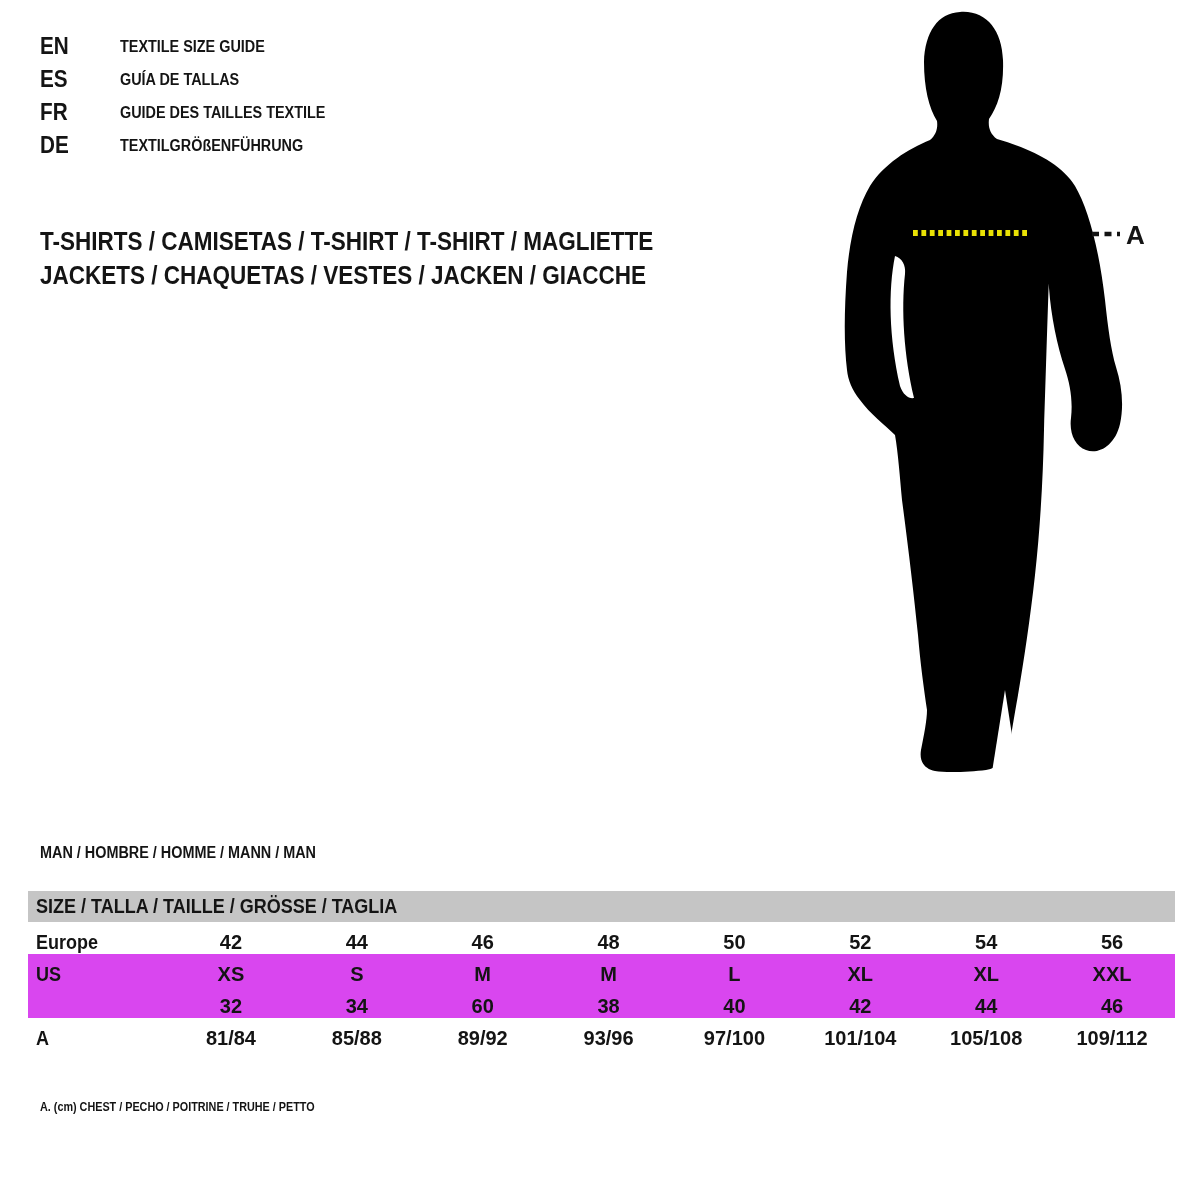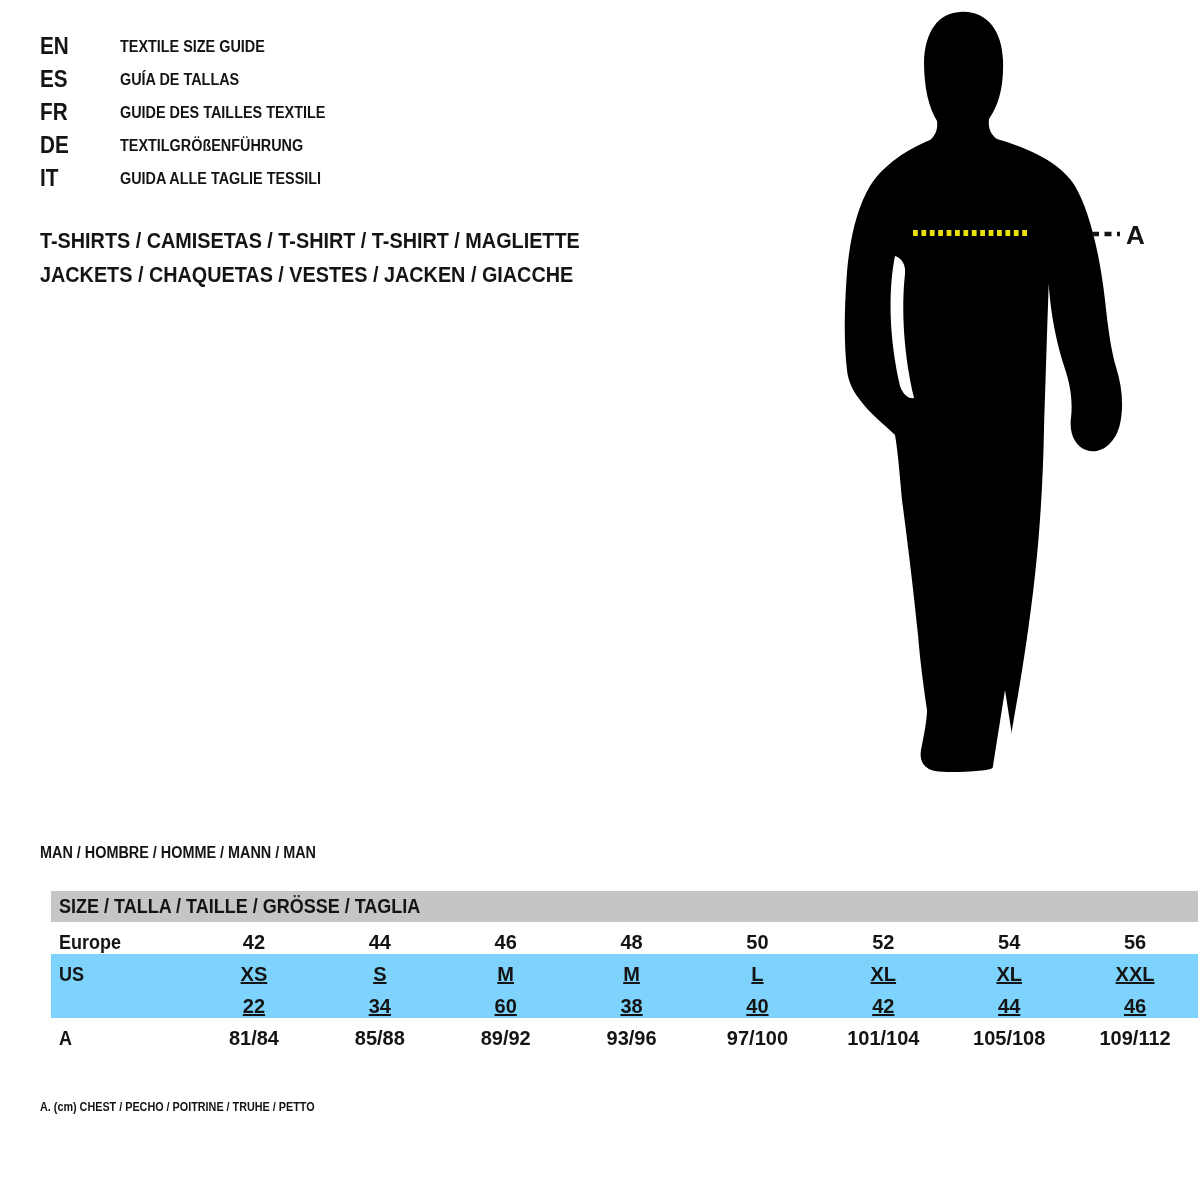--- a/index.html
+++ b/index.html
@@ -10,37 +10,37 @@
   
   .cx { display:inline-block; transform:scaleX(0.9); transform-origin:0 50%; white-space:nowrap; }
 
   
   .lang-block { position:absolute; left:40px; top:30px; }
   .lang-row { display:flex; height:33px; align-items:center; }
   .lang-code { width:80px; font-weight:bold; font-size:23px; }
   .lang-label { font-weight:bold; font-size:16px; }
 
   
-  .cat-block { position:absolute; left:40px; top:224px; font-weight:bold; font-size:22px; line-height:34px; }
+  .cat-block { position:absolute; left:40px; top:224px; font-weight:bold; font-size:25px; line-height:34px; }
 
   
   .figure-svg { position:absolute; left:840px; top:0; width:320px; height:790px; }
   .figure-svg text { font-family:"Liberation Sans", sans-serif; font-weight:bold; font-size:26px; fill:#141414; }
 
   
   .section-title { position:absolute; left:40px; top:844px; font-size:16px; font-weight:bold; }
 
   
-  .size-table { position:absolute; left:51px; top:891px; width:1147px; }
+  .size-table { position:absolute; left:28px; top:891px; width:1147px; }
   .t-header {
     height:31px; background:#c5c5c5; display:flex; align-items:center;
     padding-left:8px; box-sizing:border-box; font-size:20px; font-weight:bold;
   }
   .t-row { display:flex; height:32px; align-items:flex-end; font-size:20px; font-weight:bold; }
-  .t-row.stripe { background:#7dd3fc;text-decoration:underline; }
+  .t-row.stripe { background:#d946ef; }
   .t-label { width:140px; padding-left:8px; box-sizing:border-box; }
   .t-cell { flex:1; text-align:center; }
 
   
   .footnote { position:absolute; left:40px; top:1100px; font-size:12px; font-weight:bold; }
 </style>
 </head>
 <body>
 
 <div class="canvas">
@@ -54,24 +54,20 @@
       <span class="lang-code"><span class="cx">ES</span></span>
       <span class="lang-label"><span class="cx">GUÍA DE TALLAS</span></span>
     </div>
     <div class="lang-row">
       <span class="lang-code"><span class="cx">FR</span></span>
       <span class="lang-label"><span class="cx">GUIDE DES TAILLES TEXTILE</span></span>
     </div>
     <div class="lang-row">
       <span class="lang-code"><span class="cx">DE</span></span>
       <span class="lang-label"><span class="cx">TEXTILGRÖßENFÜHRUNG</span></span>
-    </div>
-    <div class="lang-row">
-      <span class="lang-code"><span class="cx">IT</span></span>
-      <span class="lang-label"><span class="cx">GUIDA ALLE TAGLIE TESSILI</span></span>
     </div>
   </div>
 
   <div class="cat-block">
     <div><span class="cx">T-SHIRTS / CAMISETAS / T-SHIRT / T-SHIRT / MAGLIETTE</span></div>
     <div><span class="cx">JACKETS / CHAQUETAS / VESTES / JACKEN / GIACCHE</span></div>
   </div>
 
   <svg class="figure-svg" viewBox="0 0 320 790" xmlns="http://www.w3.org/2000/svg">
     <path fill="#000000" d="
@@ -143,21 +139,21 @@
       <div class="t-cell">M</div>
       <div class="t-cell">M</div>
       <div class="t-cell">L</div>
       <div class="t-cell">XL</div>
       <div class="t-cell">XL</div>
       <div class="t-cell">XXL</div>
     </div>
 
     <div class="t-row stripe">
       <div class="t-label"><span class="cx"></span></div>
-      <div class="t-cell">22</div>
+      <div class="t-cell">32</div>
       <div class="t-cell">34</div>
       <div class="t-cell">60</div>
       <div class="t-cell">38</div>
       <div class="t-cell">40</div>
       <div class="t-cell">42</div>
       <div class="t-cell">44</div>
       <div class="t-cell">46</div>
     </div>
 
     <div class="t-row">

